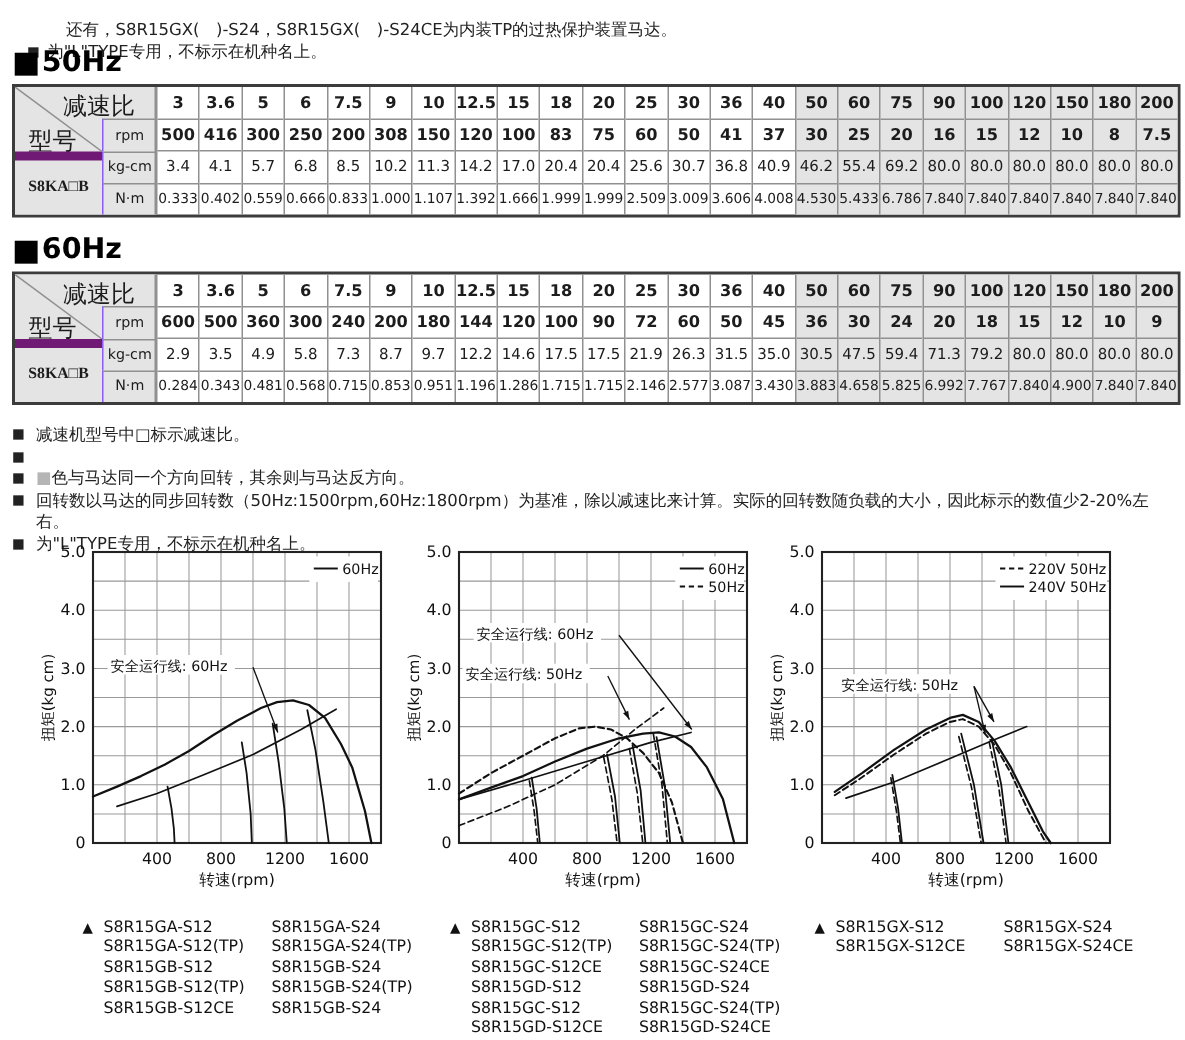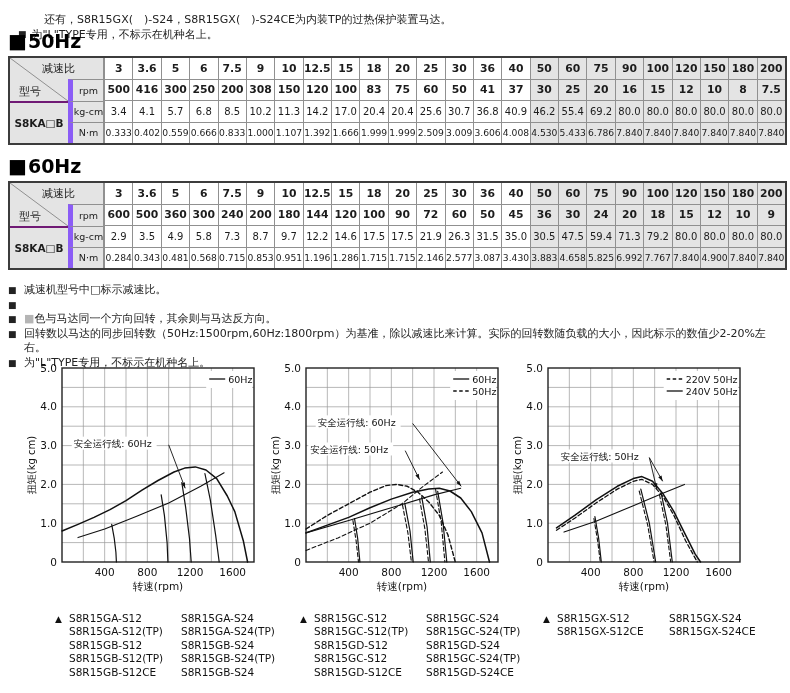--- a/index.html
+++ b/index.html
@@ -13,27 +13,27 @@
         display:flex;align-items:center;color:#000;}
   .freq-heading .hsq{font-size:20px;margin-right:1px;line-height:1;}
   .h50{left:8px;top:30px;}
   .h60{left:8px;top:155px;}
 
   .gtable{position:absolute;left:8px;width:779px;height:89px;display:flex;
         border:2px solid #3c3c3c;background:#fff;box-sizing:border-box;}
   .t50{top:56px;} .t60{top:181px;}
   .hblock{flex:0 0 94px;width:94px;position:relative;background:#e4e4e4;
         border-right:1px solid #909090;box-sizing:border-box;}
-  .hblock .lab{position:absolute;font-size:11px;color:#1c1c1c;font-family:Liberation Mono, monospace;}
+  .hblock .lab{position:absolute;font-size:16px;color:#1c1c1c;font-family:Liberation Mono, monospace;}
   .hb-cell{position:absolute;left:58px;width:36px;height:25%;border-top:1px solid #909090;
-        border-left:5px solid #8b5cf6;box-sizing:border-box;display:flex;align-items:center;
+        border-left:1px solid #8b5cf6;box-sizing:border-box;display:flex;align-items:center;
         justify-content:center;font-size:9.5px;color:#1c1c1c;}
-  .hb-model{position:absolute;left:0;top:50%;width:58px;height:50%;border-top:2px solid #701a75;
+  .hb-model{position:absolute;left:0;top:50%;width:58px;height:50%;border-top:6px solid #701a75;
         box-sizing:border-box;display:flex;align-items:center;justify-content:center;
-        font-size:10.5px;font-weight:bold;color:#1c1c1c;}
+        font-size:10.5px;font-weight:bold;color:#1c1c1c;font-family:Liberation Serif, serif;}
   .tcol{flex:1;display:flex;flex-direction:column;border-left:1px solid #909090;box-sizing:border-box;min-width:0;}
   .tcol:first-of-type{border-left:none;}
   .tcol.shaded{background:#e4e4e4;}
   .tc{flex:1;display:flex;align-items:center;justify-content:center;border-bottom:1px solid #909090;
         box-sizing:border-box;font-size:10px;color:#1c1c1c;white-space:nowrap;overflow:hidden;}
   .tc.last{border-bottom:none;}
   .tc.b{font-weight:bold;font-size:10.8px;}
   .tc.nm{font-size:9.2px;text-align:right;}
 
   .notes{position:absolute;left:8px;top:283px;width:778px;}
@@ -587,20 +587,24 @@
       <span class="marker">▲</span>
       <div class="mrow">
         <span class="c1">S8R15GC-S12</span>
         <span>S8R15GC-S24</span>
       </div>
       <div class="mrow">
         <span class="c1">S8R15GC-S12(TP)</span>
         <span>S8R15GC-S24(TP)</span>
       </div>
       <div class="mrow">
+        <span class="c1">S8R15GC-S12CE</span>
+        <span>S8R15GC-S24CE</span>
+      </div>
+      <div class="mrow">
         <span class="c1">S8R15GD-S12</span>
         <span>S8R15GD-S24</span>
       </div>
       <div class="mrow">
         <span class="c1">S8R15GC-S12</span>
         <span>S8R15GC-S24(TP)</span>
       </div>
       <div class="mrow">
         <span class="c1">S8R15GD-S12CE</span>
         <span>S8R15GD-S24CE</span>

